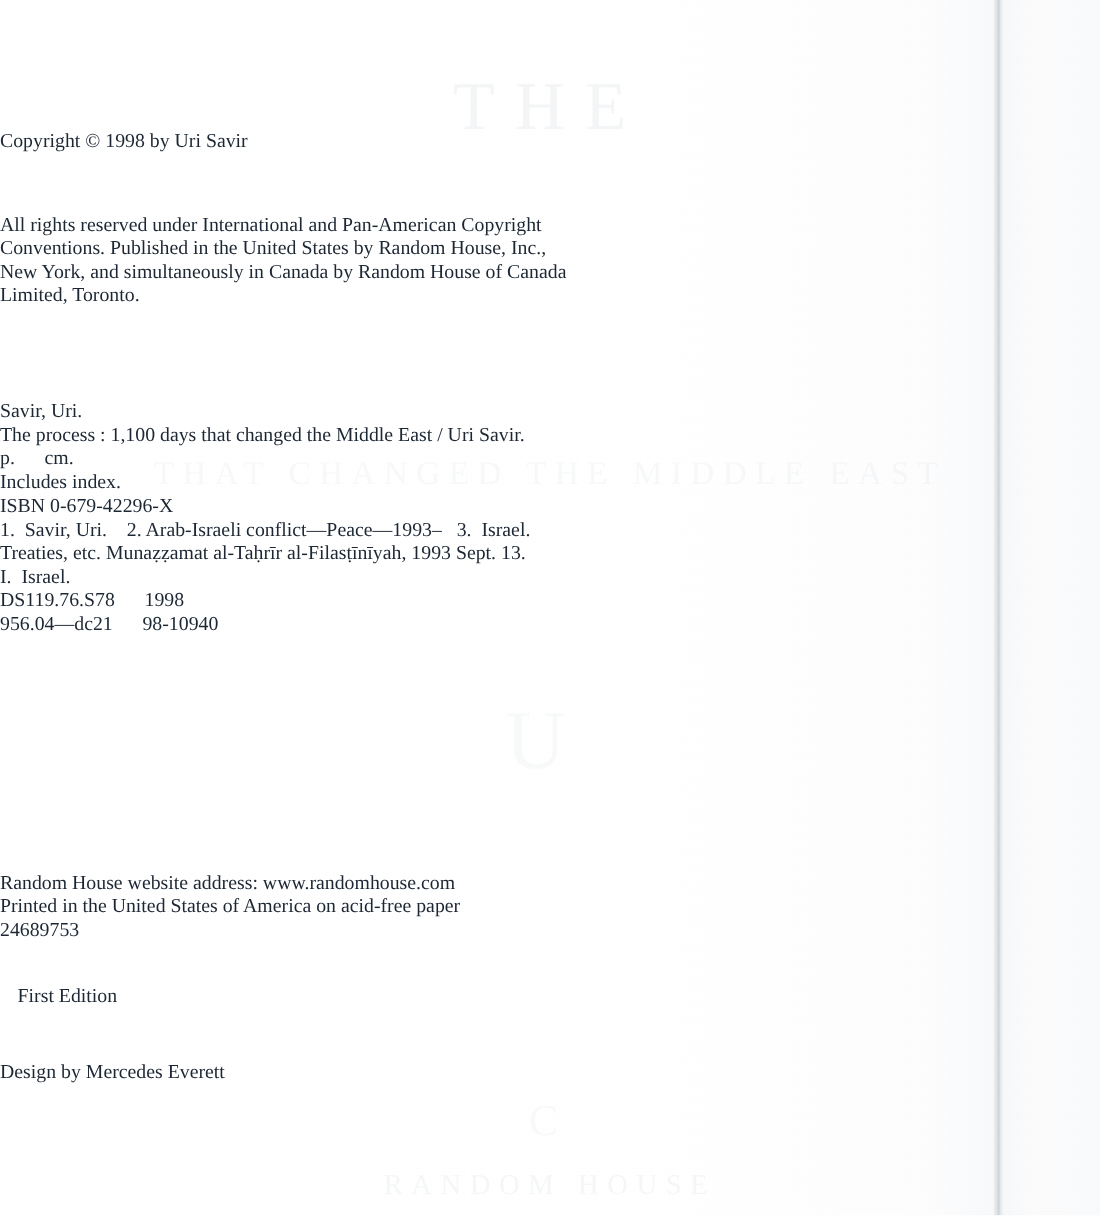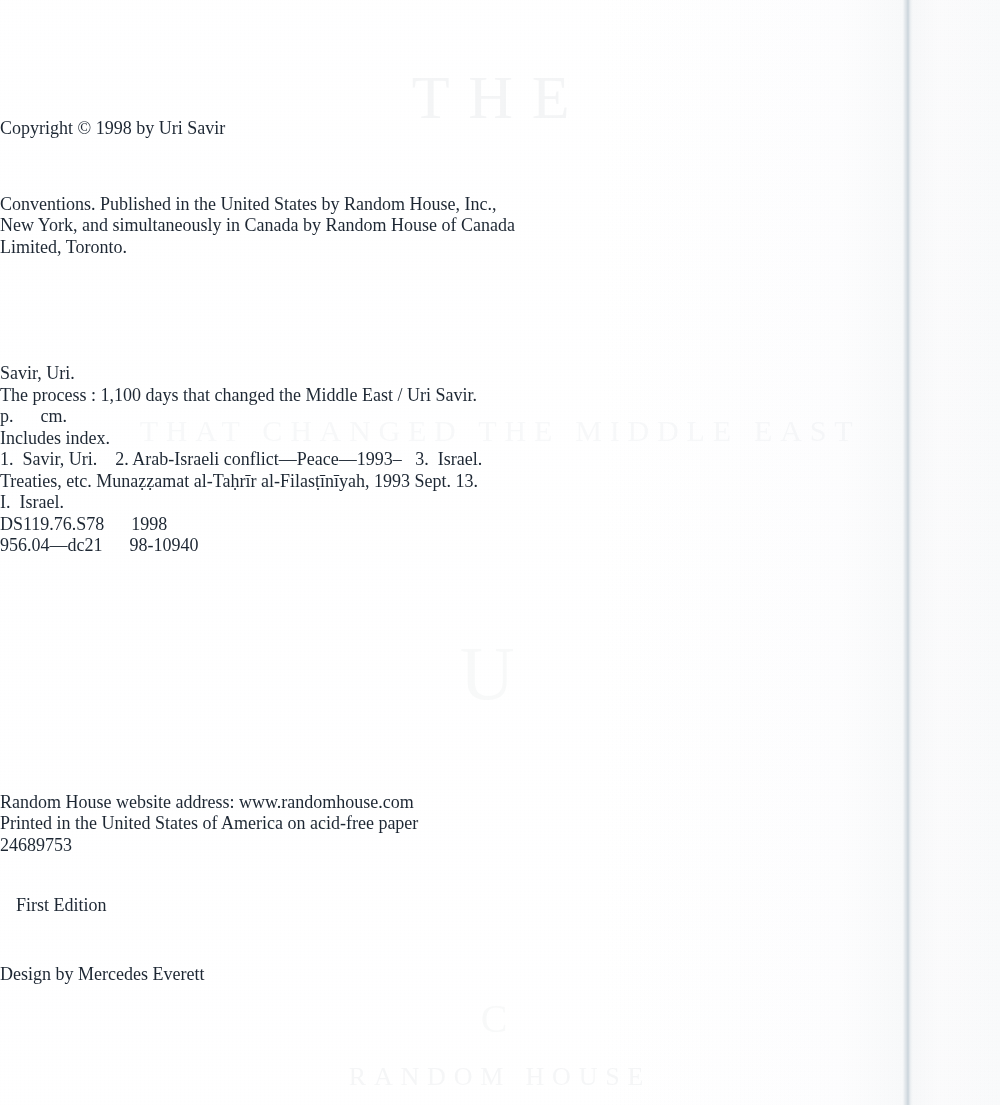--- a/index.html
+++ b/index.html
@@ -120,30 +120,32 @@
   <div class="showthrough st-c">C</div>
   <div class="showthrough st-bottom">RANDOM HOUSE</div>
 
   <div class="content">
 
     <div class="blk b-copyright">
       <div class="line">Copyright © 1998 by Uri Savir</div>
     </div>
 
     <div class="blk b-rights">
+      <div class="line">All rights reserved under International and Pan-American Copyright</div>
       <div class="line">Conventions. Published in the United States by Random House, Inc.,</div>
       <div class="line">New York, and simultaneously in Canada by Random House of Canada</div>
       <div class="line">Limited, Toronto.</div>
     </div>
 
     <div class="blk b-cip">
       <div class="line">Savir, Uri.</div>
       <div class="line">The process : 1,100 days that changed the Middle East / Uri Savir.</div>
       <div class="line">p.      cm.</div>
       <div class="line">Includes index.</div>
+      <div class="line">ISBN 0-679-42296-X</div>
       <div class="line">1.  Savir, Uri.    2. Arab-Israeli conflict—Peace—1993–   3.  Israel.</div>
       <div class="line">Treaties, etc. Munaẓẓamat al-Taḥrīr al-Filasṭīnīyah, 1993 Sept. 13.</div>
       <div class="line">I.  Israel.</div>
       <div class="line">DS119.76.S78      1998</div>
       <div class="line">956.04—dc21      98-10940</div>
     </div>
 
     <div class="blk b-web">
       <div class="line">Random House website address: www.randomhouse.com</div>
       <div class="line">Printed in the United States of America on acid-free paper</div>

